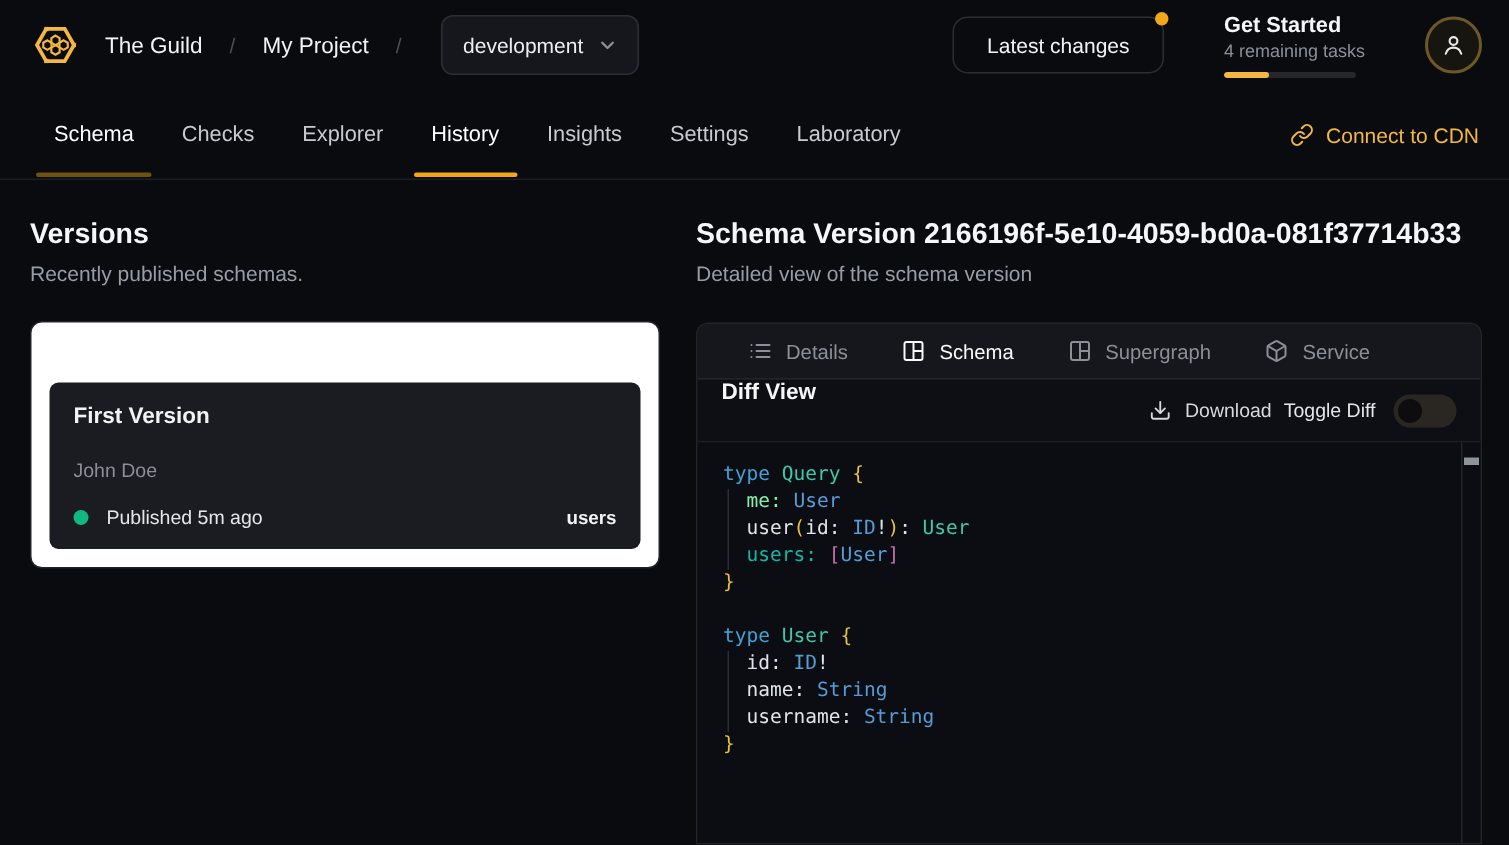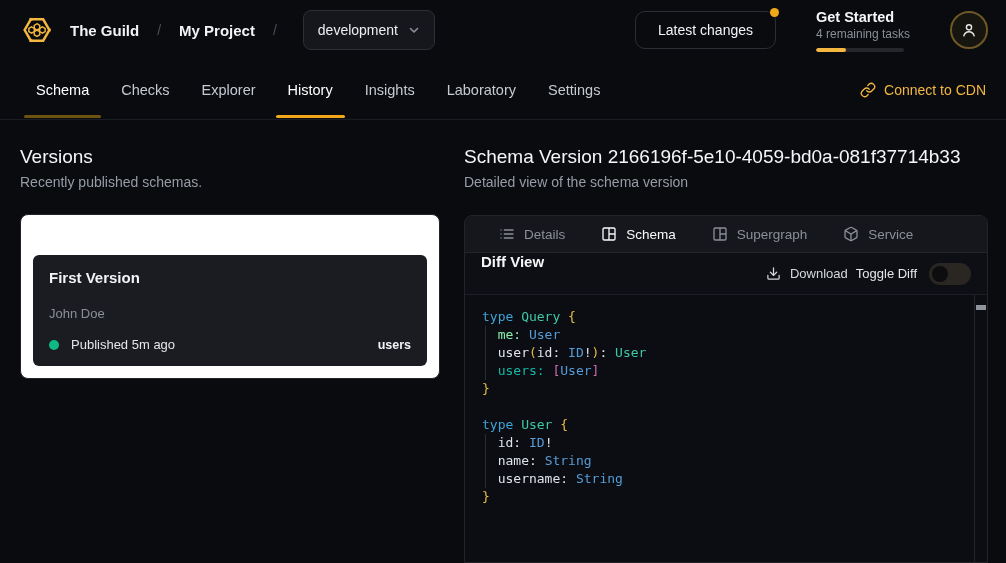--- a/index.html
+++ b/index.html
@@ -7,21 +7,21 @@
     --status-green:#10b981; --page-bg:#0a0b0f;
   }
   *{box-sizing:border-box;margin:0;padding:0}
   html,body{width:1006px;height:563px;overflow:hidden}
   body{background:var(--page-bg);font-family:"Liberation Sans",sans-serif;color:#e8eaed;-webkit-font-smoothing:antialiased}
   svg{display:block}
 
   
   .header{height:60px;display:flex;align-items:center;padding:0 18px;gap:14px}
   .logo{width:38px;height:38px;flex:0 0 auto}
-  .crumb{font-size:15px;color:#f2f3f5;font-weight:700;cursor:pointer}
+  .crumb{font-size:15px;color:#f2f3f5;font-weight:400;cursor:pointer}
   .crumb-sep{color:#4a4f57;font-size:14px;margin:0 4px}
   .target-select{display:flex;align-items:center;gap:10px;background:#15171c;border:1px solid #2c2f36;border-radius:8px;height:40px;padding:0 14px;margin-left:8px;font-size:14px;color:#eceef1;cursor:pointer}
   .target-select .chev{color:#8a8f98}
   .header-spacer{flex:1}
   .latest-btn{position:relative;height:38px;padding:0 22px;border:1px solid #2b2e34;border-radius:10px;background:transparent;color:#f2f3f5;font-size:14px;font-family:inherit;cursor:pointer}
   .latest-dot{position:absolute;top:-4px;right:-4px;width:9px;height:9px;border-radius:50%;background:var(--underline-active)}
   .get-started{width:96px;margin-left:26px;cursor:pointer}
   .gs-title{font-size:14.5px;font-weight:700;color:#f5f6f8}
   .gs-sub{font-size:12px;color:#8a8f98;margin-top:2px;white-space:nowrap}
   .gs-bar{margin-top:7px;height:4px;border-radius:2px;background:#26272c;overflow:hidden;width:88px}
@@ -36,21 +36,21 @@
   .nav-tab.u-dim::after,.nav-tab.u-active::after{content:"";position:absolute;left:4px;right:4px;bottom:1px;height:3px;border-radius:2px}
   .nav-tab.u-dim::after{background:var(--underline-dim)}
   .nav-tab.u-active::after{background:var(--underline-active)}
   .nav-spacer{flex:1}
   .cdn-link{display:flex;align-items:center;gap:8px;color:var(--accent);font-size:14px;font-weight:500;cursor:pointer}
 
   
   .main{display:flex;height:443px}
   .left-col{width:460px;padding:26px 20px 0 20px}
   .right-col{flex:1;padding:26px 18px 0 4px;display:flex;flex-direction:column}
-  .sec-title{font-size:19px;font-weight:400;color:#f5f6f8}
+  .sec-title{font-size:19px;font-weight:700;color:#f5f6f8}
   .sec-sub{font-size:14px;color:#979da6;margin-top:6px}
 
   .versions-card{margin-top:24px;background:#ffffff;border:1px solid #222429;border-radius:8px;padding:12px;padding-top:40px}
   .version-item{background:#1b1c21;border-radius:6px;padding:14px 16px;cursor:pointer}
   .vi-title{font-size:15px;font-weight:700;color:#f2f3f5}
   .vi-author{font-size:13px;color:#8a8f98;margin-top:20px}
   .vi-row{display:flex;align-items:center;margin-top:16px}
   .vi-dot{width:10px;height:10px;border-radius:50%;background:var(--status-green);margin-right:12px}
   .vi-status{font-size:13px;color:#e4e6e9}
   .vi-service{margin-left:auto;font-size:12.5px;font-weight:700;color:#f2f3f5}
@@ -142,24 +142,24 @@
     <div class="nav-tab">
         <span>Explorer</span>
       </div>
     <div class="nav-tab bright u-active">
         <span>History</span>
       </div>
     <div class="nav-tab">
         <span>Insights</span>
       </div>
     <div class="nav-tab">
+        <span>Settings</span>
+      </div>
+    <div class="nav-tab">
         <span>Laboratory</span>
-      </div>
-    <div class="nav-tab">
-        <span>Settings</span>
       </div>
   </div>
   <div class="nav-spacer"></div>
   <div class="cdn-link" style="align-self:center">
     <span>
       <svg width="16" height="16" viewBox="0 0 24 24" fill="none" stroke="currentColor" stroke-width="2" stroke-linecap="round" stroke-linejoin="round">
         <path d="M10 13a5 5 0 0 0 7.54.54l3-3a5 5 0 0 0-7.07-7.07l-1.72 1.71"></path>
         <path d="M14 11a5 5 0 0 0-7.54-.54l-3 3a5 5 0 0 0 7.07 7.07l1.71-1.71"></path>
       </svg>
     </span>

